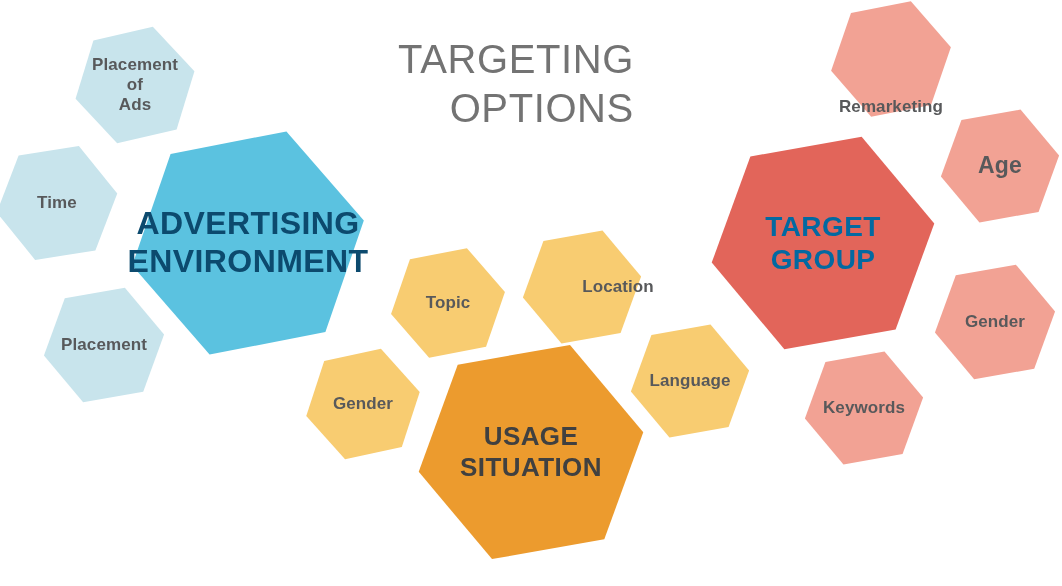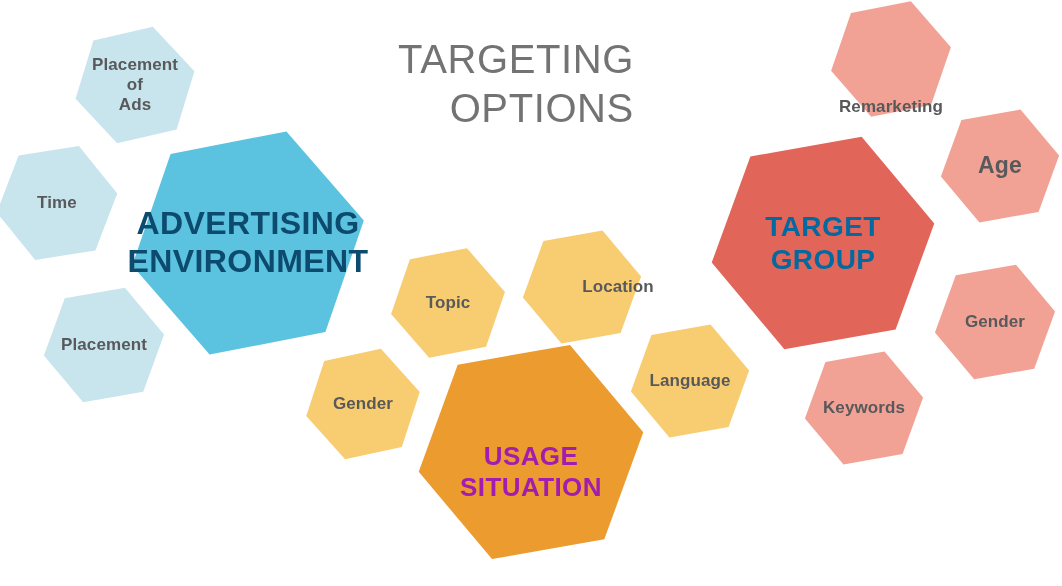--- a/index.html
+++ b/index.html
@@ -93,19 +93,19 @@
       <div class="hex-label sub" style="left: 363px; top: 404px; font-size: 17px;">Gender</div>
       <div class="hex-label sub" style="left: 448px; top: 303px; font-size: 17px;">Topic</div>
       <div class="hex-label sub" style="left: 582px; top: 287px; font-size: 17px; margin-left: 36px;">Location</div>
       <div class="hex-label sub" style="left: 690px; top: 381px; font-size: 17px; text-align: center;">Language</div>
       <div class="hex-label sub" style="left: 891px; top: 59px; font-size: 17px; margin-top: 48px;">Remarketing</div>
       <div class="hex-label sub" style="left: 1000px; top: 166px; font-size: 23px;">Age</div>
       <div class="hex-label sub" style="left: 995px; top: 322px; font-size: 17px;">Gender</div>
       <div class="hex-label sub" style="left: 864px; top: 408px; font-size: 17px;">Keywords</div>
       <div class="hex-label main" style="left: 248px; top: 243px; font-size: 32px; color: #0c4a6e;">ADVERTISING
 ENVIRONMENT</div>
-      <div class="hex-label main" style="left: 531px; top: 452px; font-size: 26px; color: #a21caf; margin-top: 20px;">USAGE
+      <div class="hex-label main" style="left: 531px; top: 452px; font-size: 26px; color: #404040;">USAGE
 SITUATION</div>
       <div class="hex-label main" style="left: 823px; top: 243px; font-size: 28px; color: #0369a1;">TARGET
 GROUP</div>
     </div>
 
 </div>
 
 </body></html>

